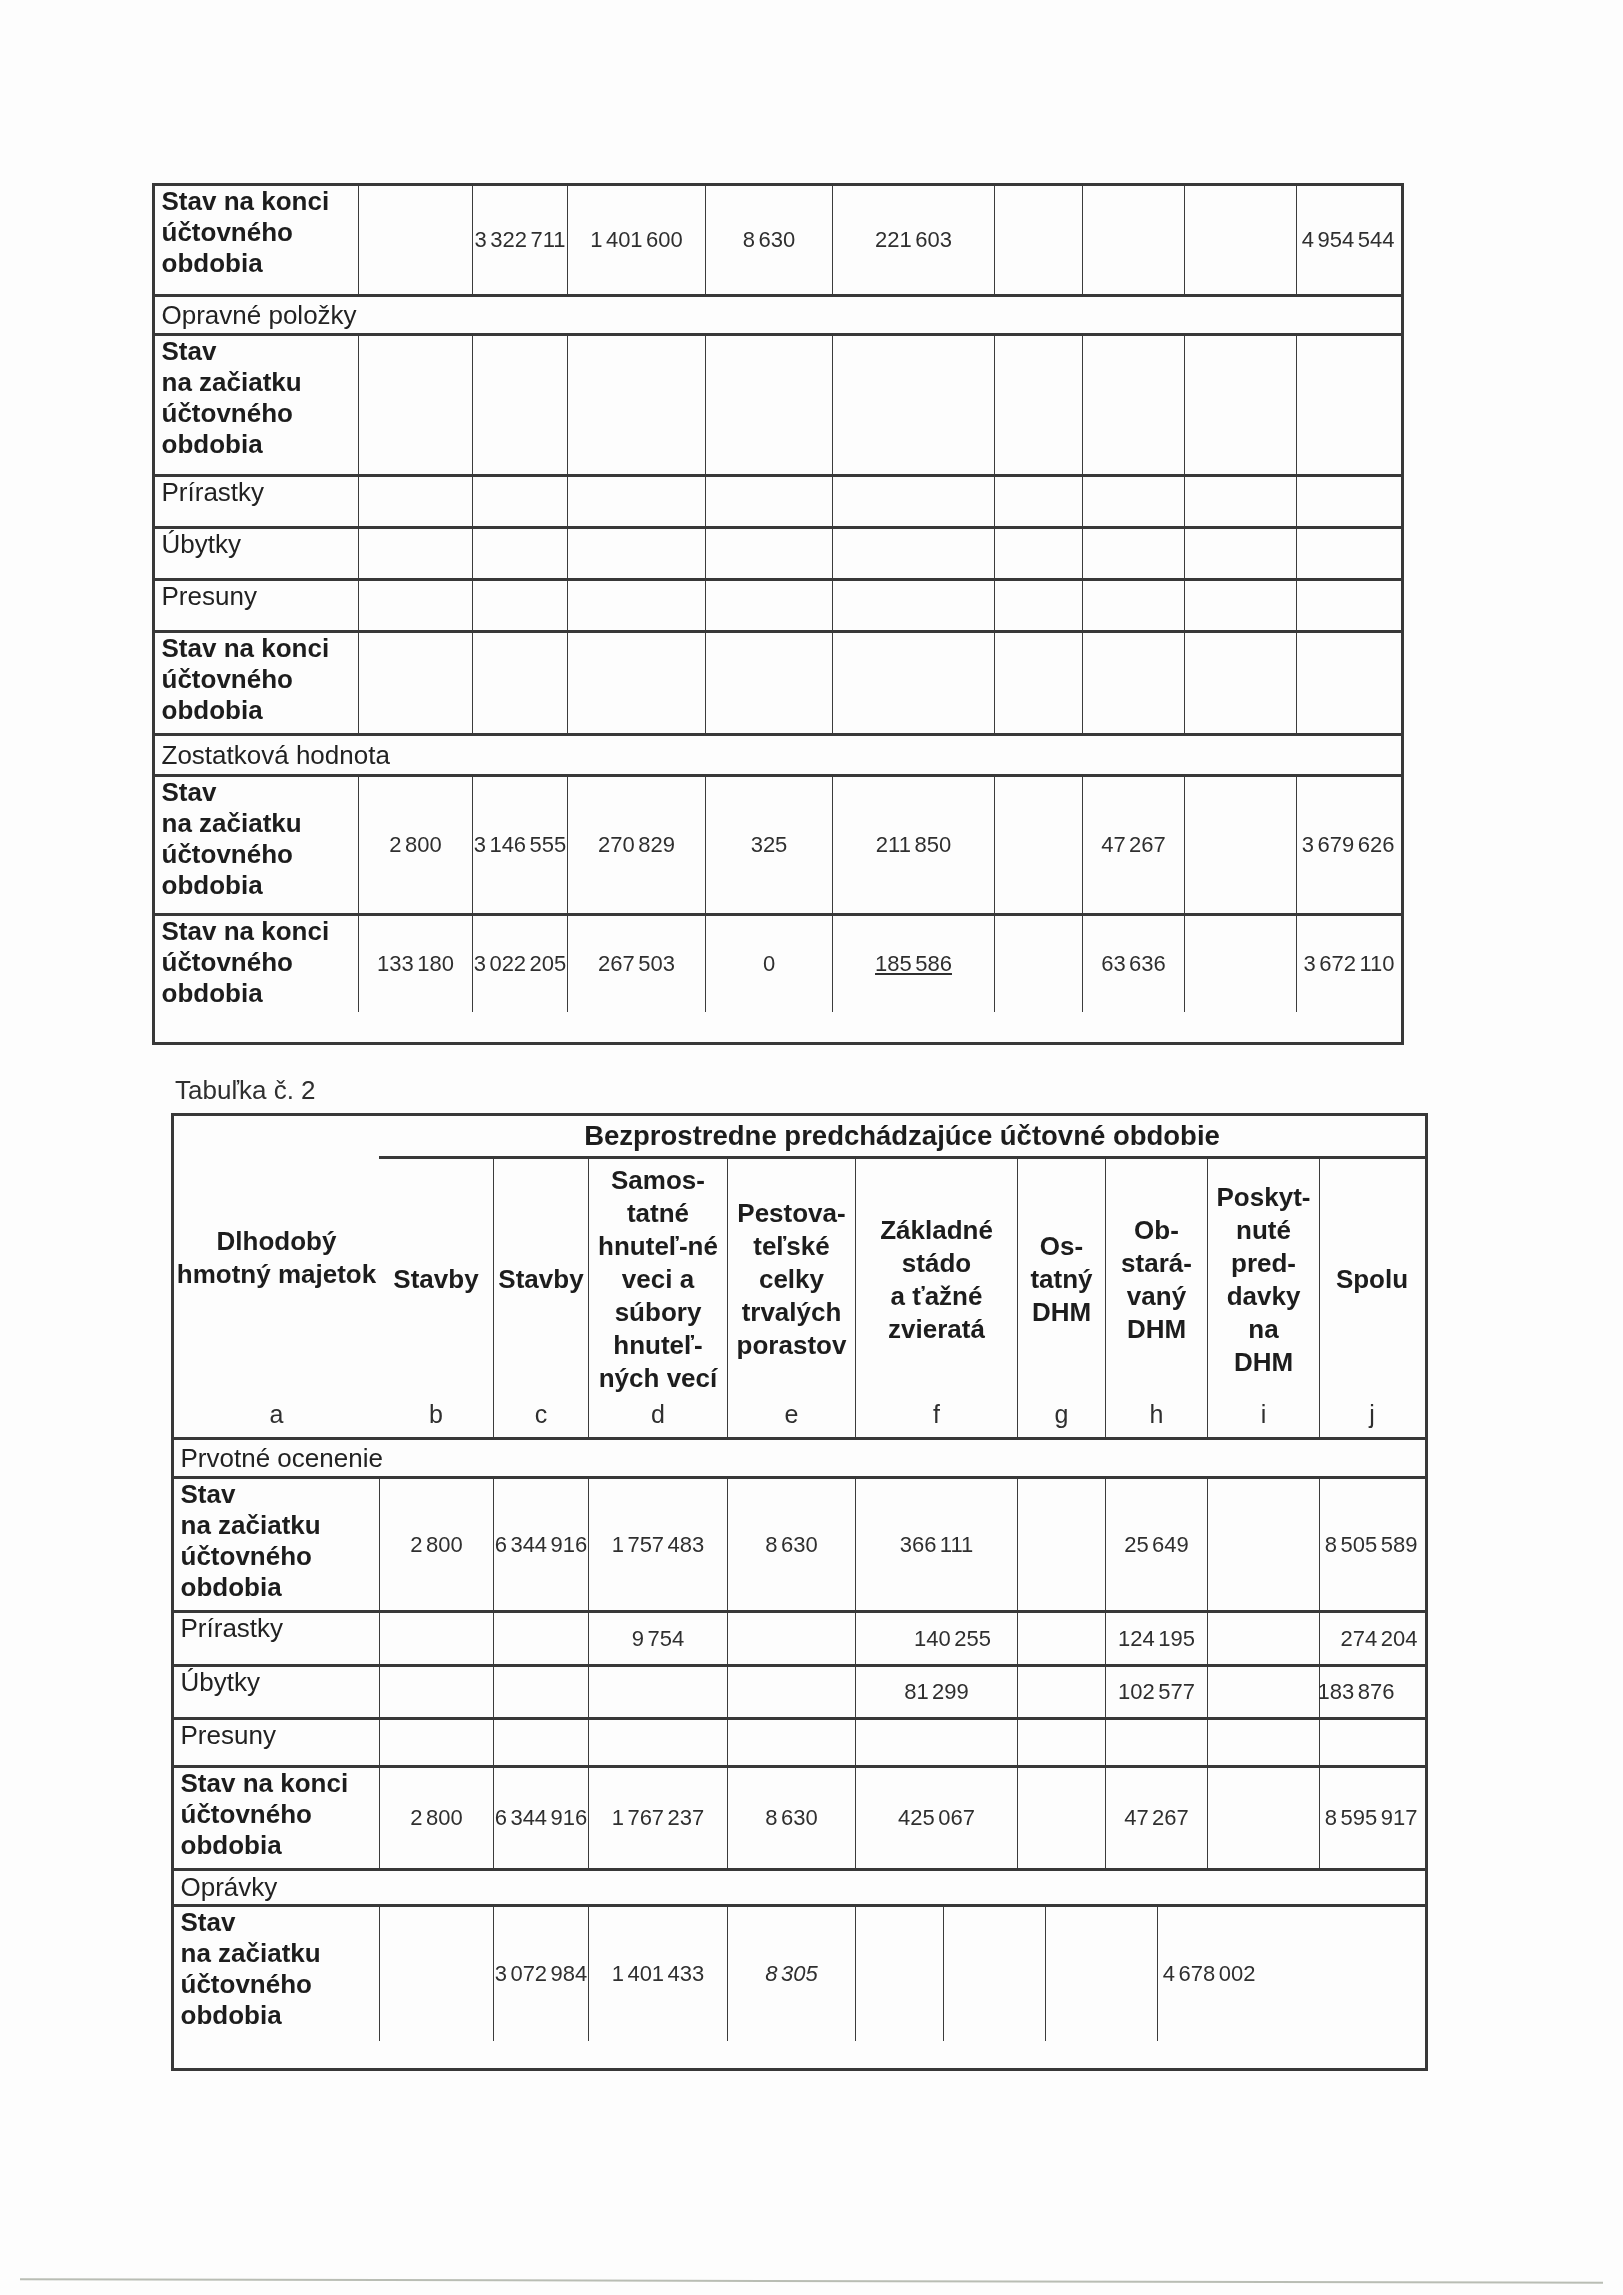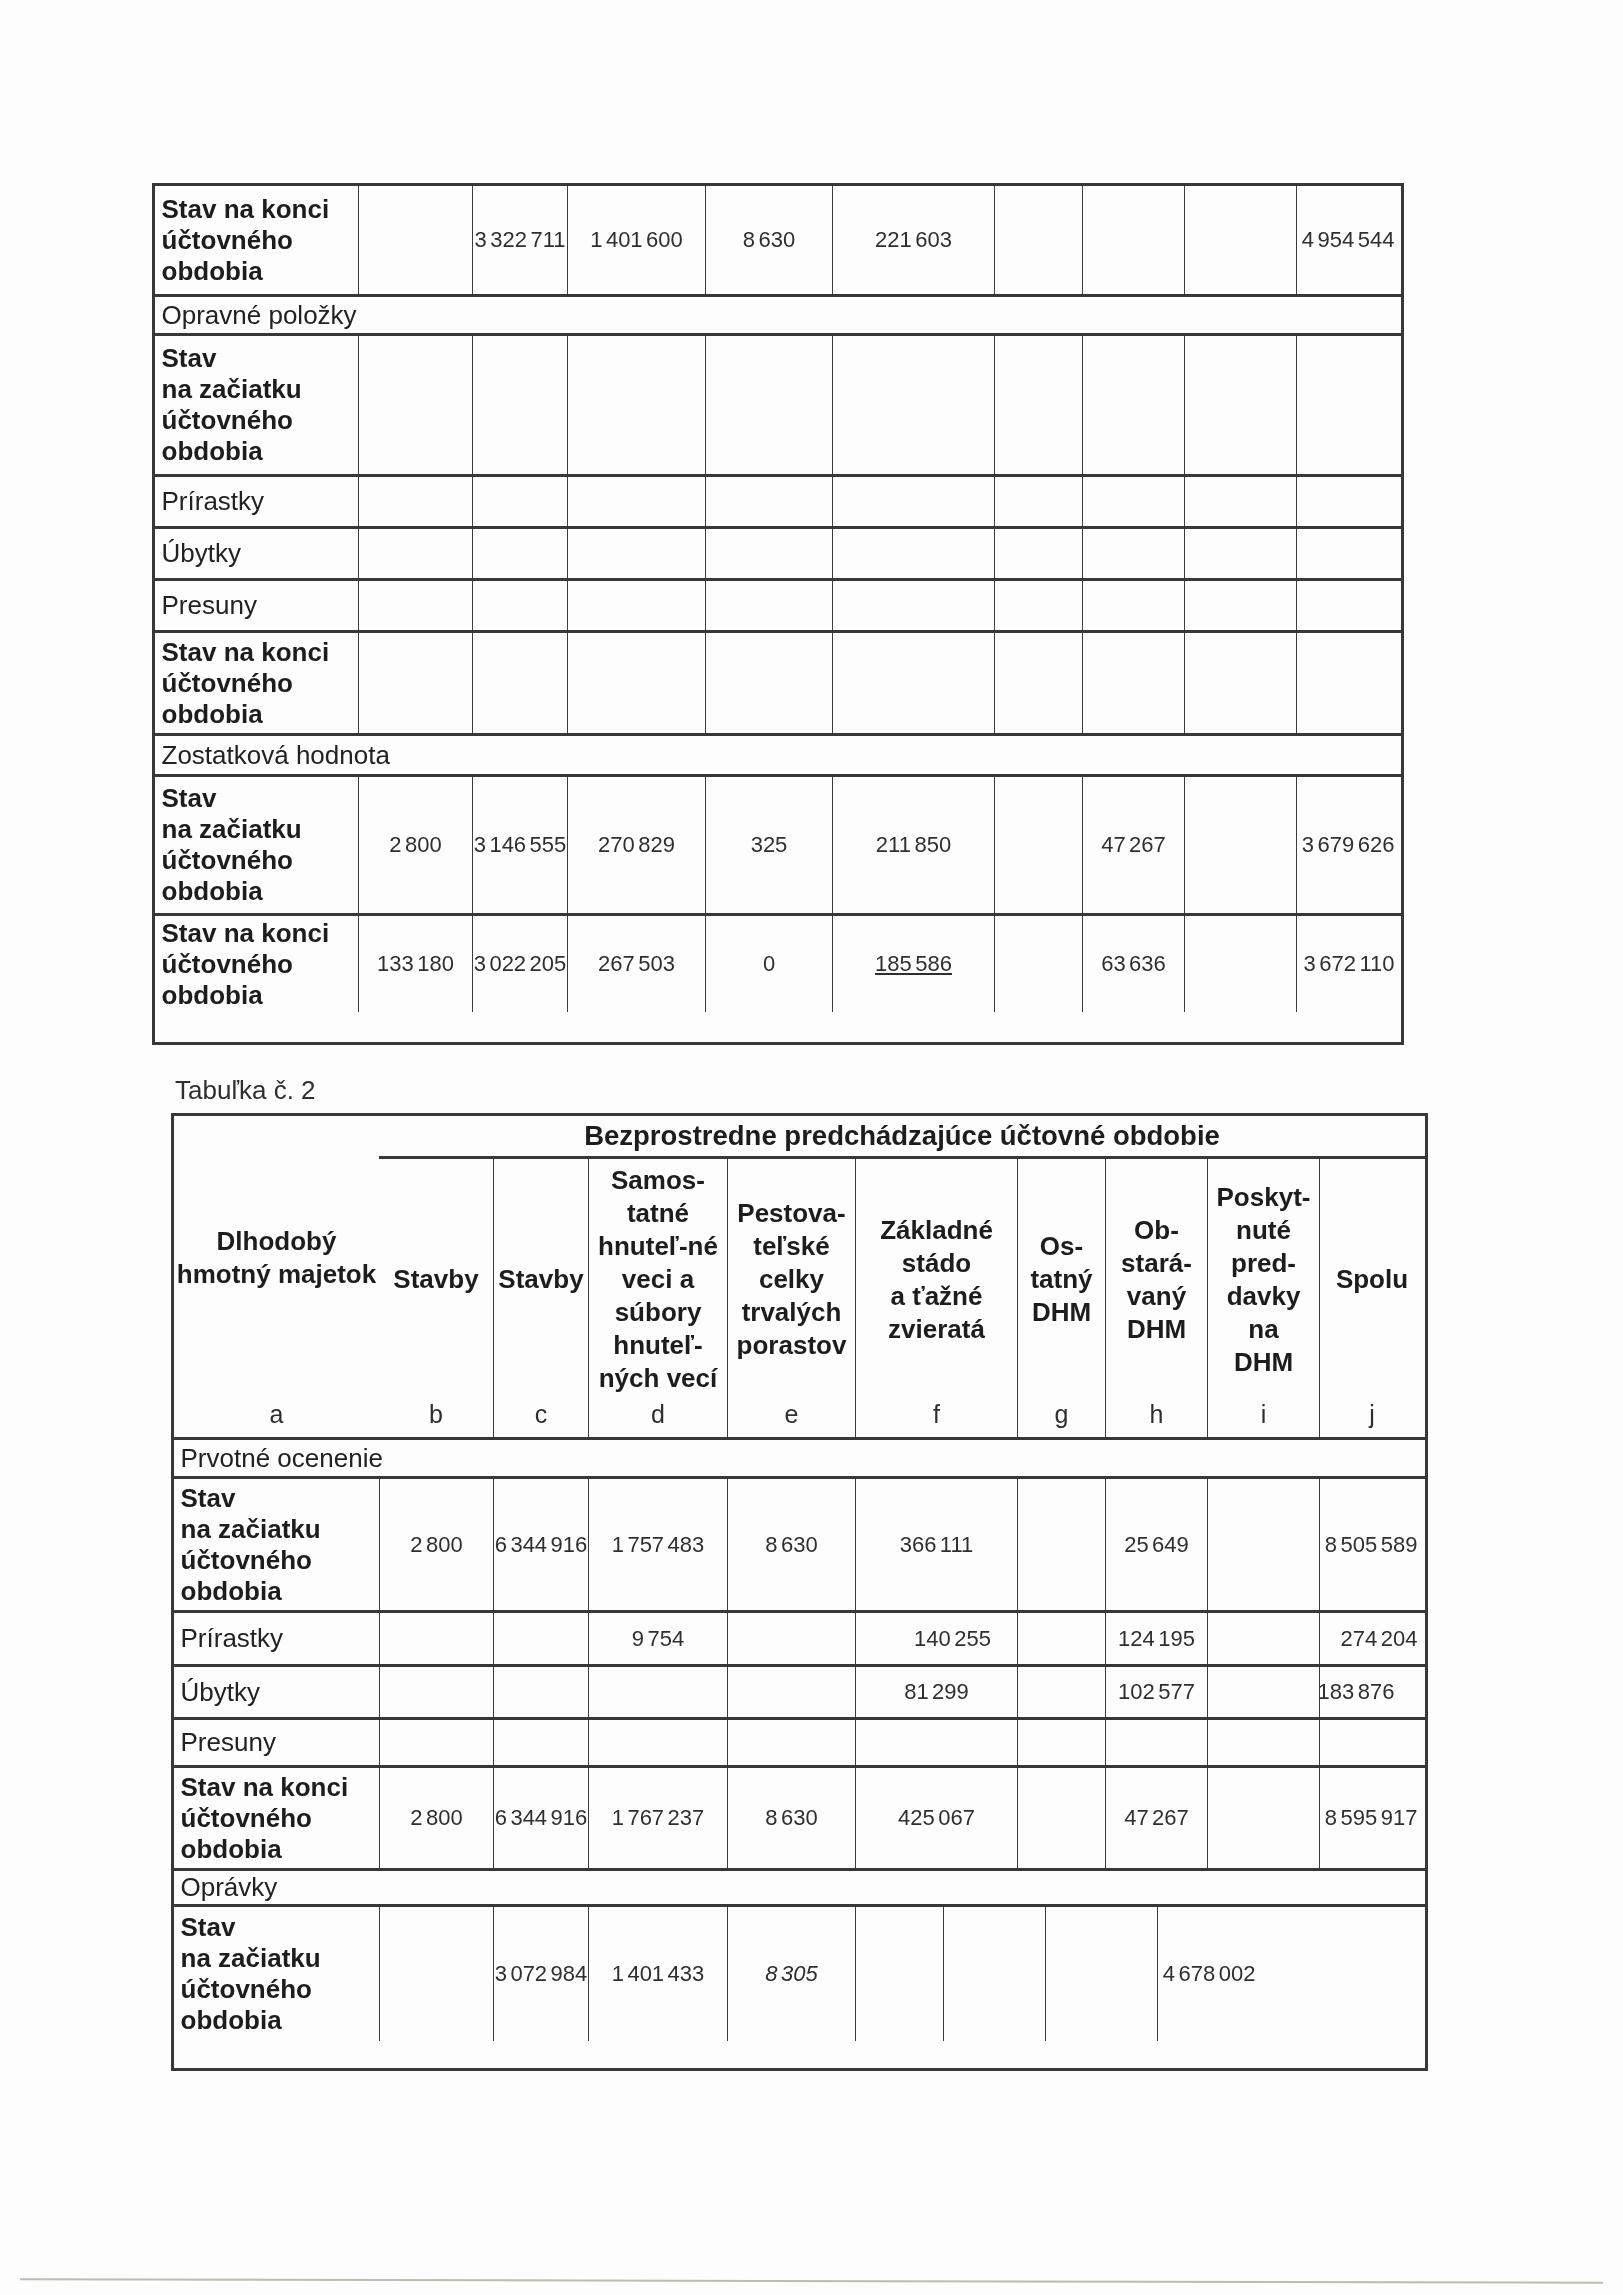--- a/index.html
+++ b/index.html
@@ -30,21 +30,21 @@
     border-left:1.3px solid #3c3c3c;
     display:flex;
     align-items:center;
     justify-content:center;
     overflow:visible;
   }
   .cell.label{
     border-left:none;
     flex-direction:column;
     align-items:flex-start;
-    justify-content:center;
+    justify-content:flex-start;
     padding-left:6.5px;
   }
   .lbl-line{
     font-size:26px;
     line-height:31px;
     white-space:nowrap;
     color:#222;
   }
   .bold .lbl-line{font-weight:bold;color:#1d1d1d;}
   .val{

